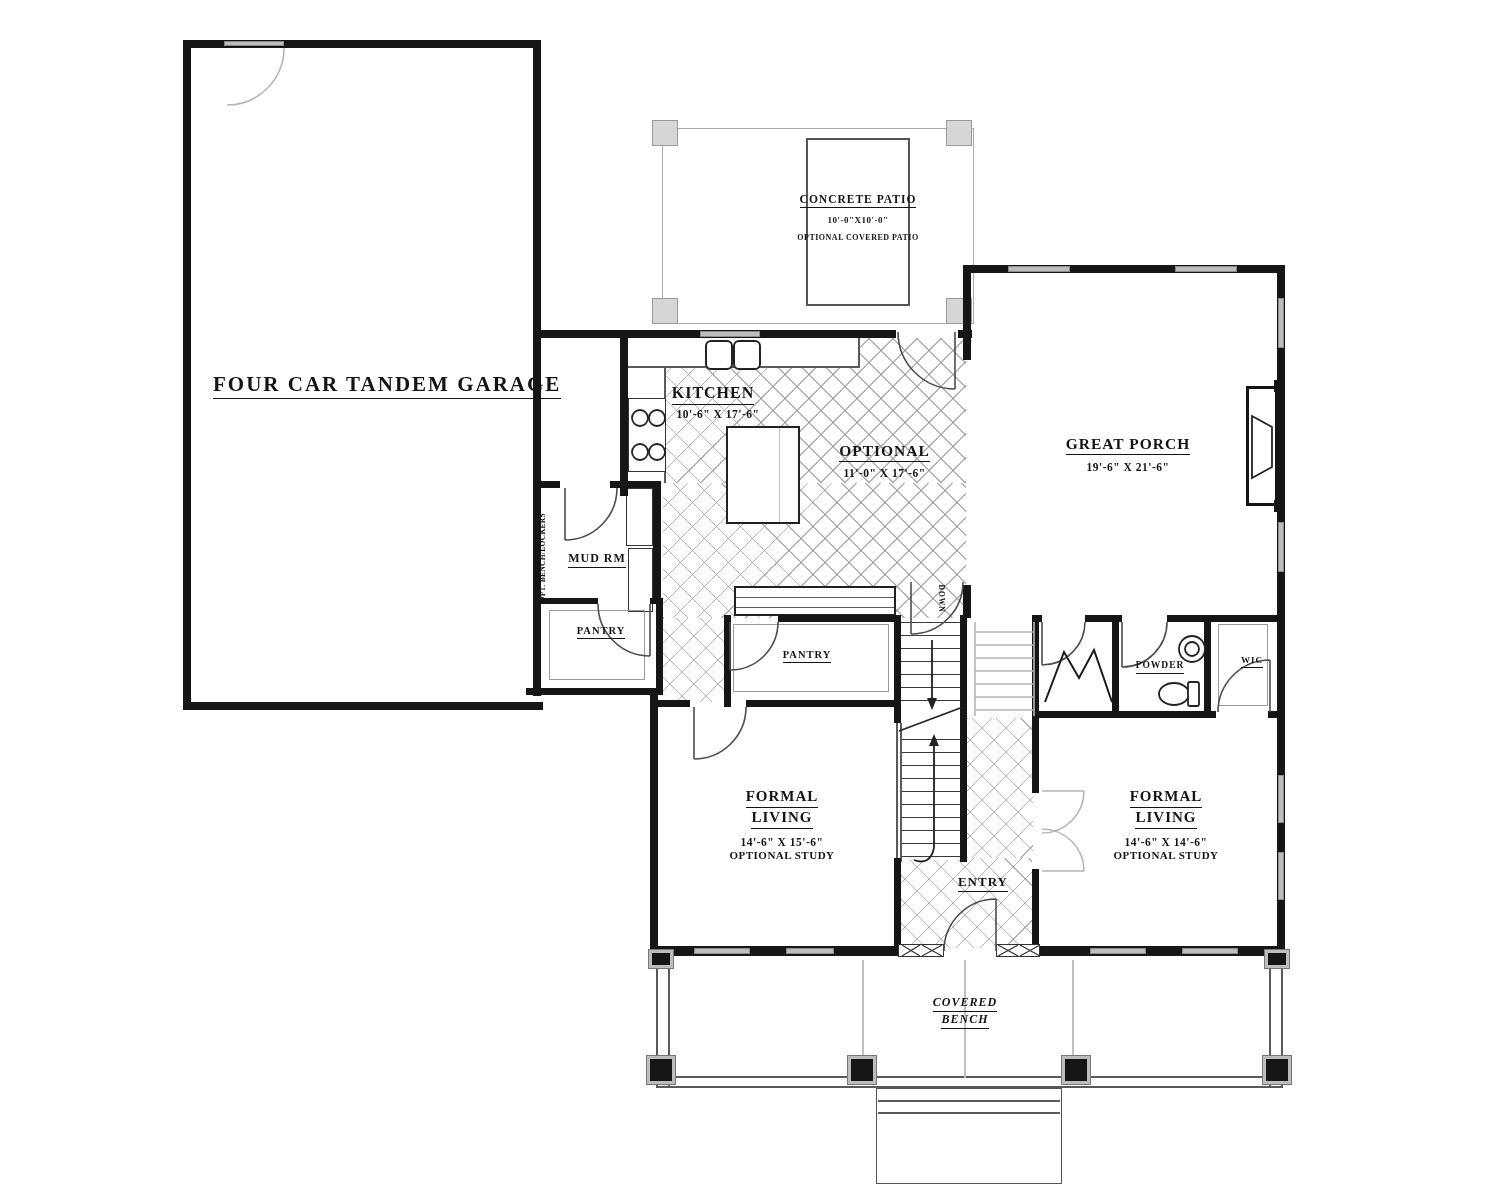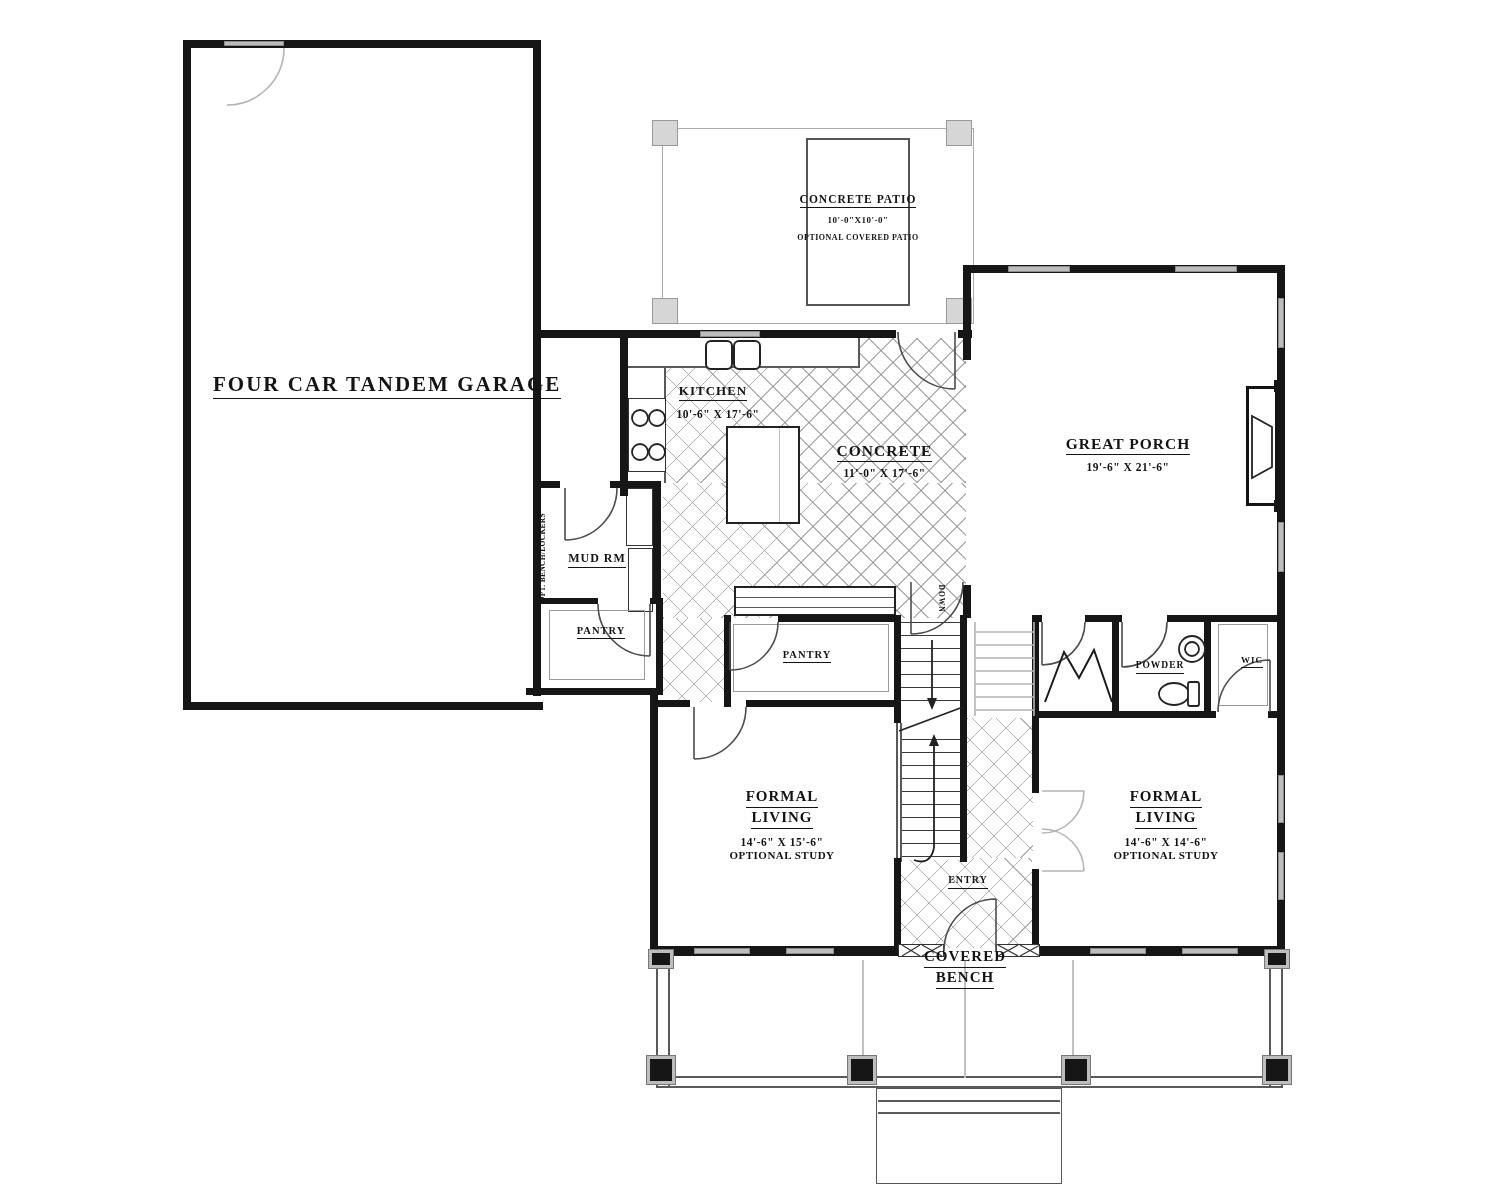--- a/index.html
+++ b/index.html
@@ -197,24 +197,24 @@
       <path d="M998,945 L1018,956 M1018,945 L998,956 M1020,945 L1040,956 M1040,945 L1020,956"></path>
     </g>
   </svg>
 
   <div class="abs lbl" style="left:213px;top:371px;width:306px;font-size:21px;letter-spacing:2px;"><span class="u">FOUR CAR TANDEM GARAGE</span></div>
 
   <div class="abs lbl" style="left:792px;top:192px;width:132px;font-size:11.5px;"><span class="u">CONCRETE PATIO</span></div>
   <div class="abs lbl dims" style="left:792px;top:215px;width:132px;font-size:9px;">10'-0"X10'-0"</div>
   <div class="abs lbl dims" style="left:788px;top:233px;width:140px;font-size:8px;">OPTIONAL COVERED PATIO</div>
 
-  <div class="abs lbl" style="left:648px;top:383px;width:130px;font-size:13px;"><span class="u">KITCHEN</span></div>
+  <div class="abs lbl" style="left:648px;top:383px;width:130px;font-size:16px;"><span class="u">KITCHEN</span></div>
   <div class="abs lbl dims" style="left:640px;top:407px;width:156px;font-size:11.5px;">10'-6" X 17'-6"</div>
 
-  <div class="abs lbl" style="left:812px;top:441px;width:145px;font-size:15.5px;"><span class="u">CONCRETE</span></div>
+  <div class="abs lbl" style="left:812px;top:441px;width:145px;font-size:15.5px;"><span class="u">OPTIONAL</span></div>
   <div class="abs lbl dims" style="left:812px;top:466px;width:145px;font-size:11.5px;">11'-0" X 17'-6"</div>
 
   <div class="abs lbl" style="left:1040px;top:434px;width:176px;font-size:15.5px;"><span class="u">GREAT PORCH</span></div>
   <div class="abs lbl dims" style="left:1040px;top:460px;width:176px;font-size:11.5px;">19'-6" X 21'-6"</div>
 
   <div class="abs lbl" style="left:551px;top:551px;width:92px;font-size:12px;"><span class="u">MUD RM</span></div>
   <div class="abs lbl" style="left:487px;top:553px;width:112px;font-size:7.5px;letter-spacing:.3px;transform:rotate(-90deg);">OPT. BENCH/LOCKERS</div>
 
   <div class="abs lbl" style="left:556px;top:624px;width:90px;font-size:10.5px;"><span class="u">PANTRY</span></div>
   <div class="abs lbl" style="left:762px;top:648px;width:90px;font-size:10.5px;"><span class="u">PANTRY</span></div>
@@ -229,22 +229,22 @@
     <div class="dims" style="font-size:11px;">OPTIONAL STUDY</div>
   </div>
 
   <div class="abs lbl" style="left:1086px;top:787px;width:160px;font-size:15px;">
     <div><span class="u">FORMAL</span></div>
     <div><span class="u">LIVING</span></div>
     <div class="dims" style="font-size:11.5px;margin-top:6px;">14'-6" X 14'-6"</div>
     <div class="dims" style="font-size:11px;">OPTIONAL STUDY</div>
   </div>
 
-  <div class="abs lbl" style="left:928px;top:874px;width:80px;font-size:10px;"><span class="u">ENTRY</span></div>
-
-  <div class="abs lbl" style="left:905px;top:947px;width:120px;font-size:15px;">
+  <div class="abs lbl" style="left:928px;top:874px;width:80px;font-size:13px;text-align:right;"><span class="u">ENTRY</span></div>
+
+  <div class="abs lbl" style="left:905px;top:995px;width:120px;font-size:12px;font-style:italic;">
     <div><span class="u">COVERED</span></div>
     <div><span class="u">BENCH</span></div>
   </div>
 
   <div class="abs lbl" style="left:921px;top:594px;width:40px;font-size:7.5px;transform:rotate(90deg);">DOWN</div>
 
 </div>
 
 </body></html>

